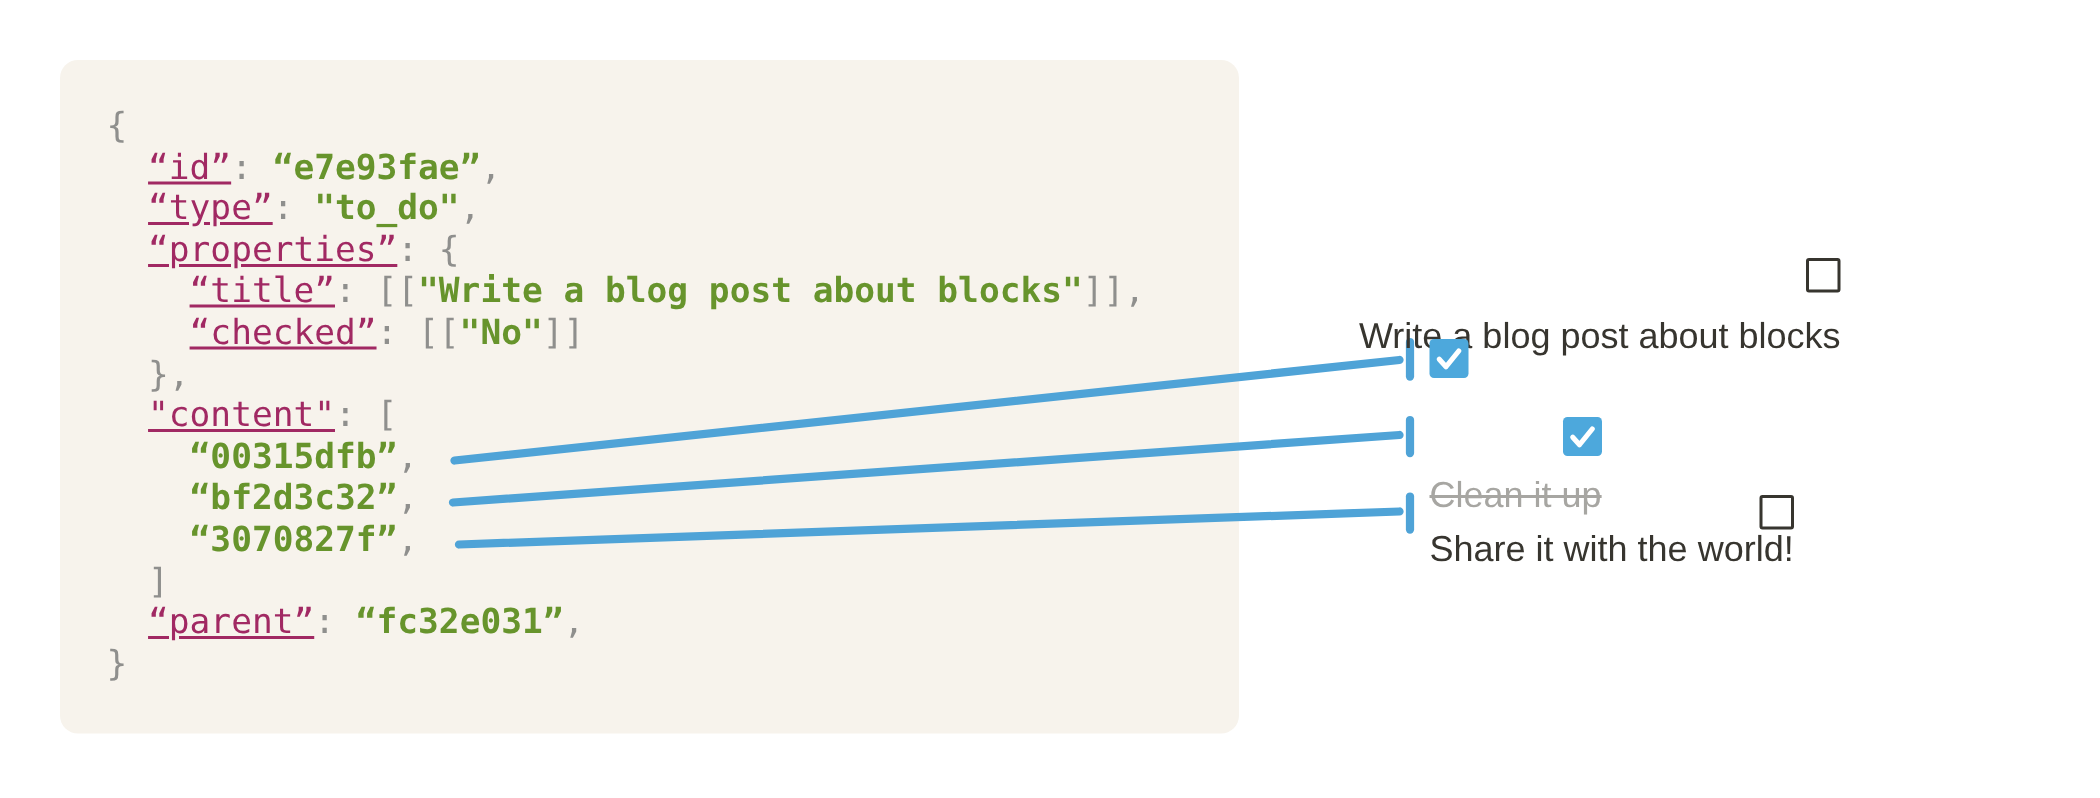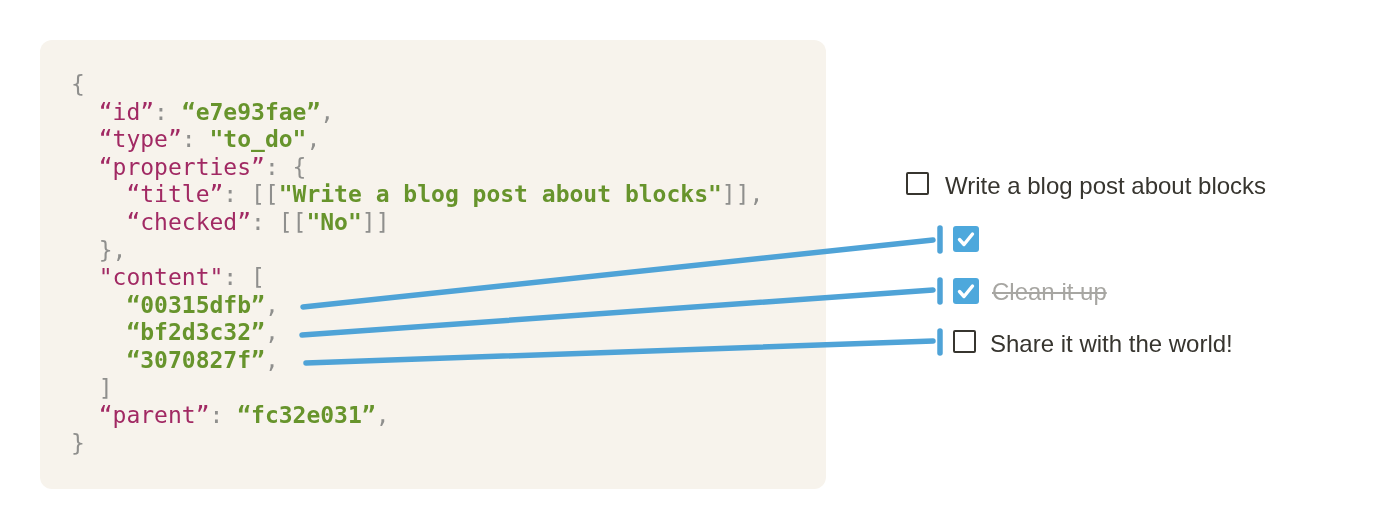--- a/index.html
+++ b/index.html
@@ -19,39 +19,40 @@
     z-index:1;
   }
   .code{
     margin:0;
     padding:31px 0 0 31px;
     font-family:"DejaVu Sans Mono", monospace;
     font-size:23px;
     line-height:27.6px;
   }
   .code-line{white-space:pre;}
-  .seg-key{color:var(--code-key,#a12963);}
+  .seg-key{color:var(--code-key,#a12963);text-decoration:underline;}
   .seg-string{color:var(--code-string,#67942c);font-weight:bold;}
   .seg-punct{color:var(--code-punct,#8f8f8d);}
   
   .connectors{
     position:absolute;left:0;top:0;width:1400px;height:532px;
     z-index:2;pointer-events:none;
   }
   .connector{
     stroke:var(--blue,#4fa3d7);
     stroke-width:5.5;
     stroke-linecap:round;
     fill:none;
   }
   
   .todo-row{
     position:absolute;
-    display:flex;align-items:flex-start;
+    display:flex;align-items:flex-end;
     z-index:3;
+    flex-direction:column;
   }
   .todo-label{
     font-size:24px;
     color:var(--todo-text,#37352f);
     white-space:nowrap;
   }
   .todo-row.done .todo-label{
     color:var(--todo-done,#a7a6a2);
     text-decoration:line-through;
     text-decoration-thickness:2px;
@@ -66,21 +67,21 @@
   .cbx-checked{
     width:26px;height:26px;
     background:var(--cbx-blue,#4da8dc);
     border-radius:3px;
     flex:0 0 auto;
     display:flex;align-items:center;justify-content:center;
   }
   .row-1{left:906px;top:172px;gap:16px;}
   .row-2{left:953px;top:226px;gap:13px;}
   .row-3{left:953px;top:278px;gap:13px;}
-  .row-4{left:953px;top:330px;gap:14px;}
+  .row-4{left:953px;top:330px;}
 </style>
 </head>
 <body>
 
 <div class="stage" style="--page-bg: #ffffff; --code-bg: #f7f3ec; --code-key: #a12963; --code-string: #67942c; --code-punct: #8f8f8d; --blue: #4fa3d7; --cbx-blue: #4da8dc; --cbx-border: #37352f; --todo-text: #37352f; --todo-done: #a7a6a2;">
 
   <div class="code-block">
     <pre class="code"><div class="code-line"><span class="seg-punct">{</span></div><div class="code-line"><span class="seg-punct">  </span><span class="seg-key">“id”</span><span class="seg-punct">: </span><span class="seg-string">“e7e93fae”</span><span class="seg-punct">,</span></div><div class="code-line"><span class="seg-punct">  </span><span class="seg-key">“type”</span><span class="seg-punct">: </span><span class="seg-string">"to_do"</span><span class="seg-punct">,</span></div><div class="code-line"><span class="seg-punct">  </span><span class="seg-key">“properties”</span><span class="seg-punct">: {</span></div><div class="code-line"><span class="seg-punct">    </span><span class="seg-key">“title”</span><span class="seg-punct">: [[</span><span class="seg-string">"Write a blog post about blocks"</span><span class="seg-punct">]],</span></div><div class="code-line"><span class="seg-punct">    </span><span class="seg-key">“checked”</span><span class="seg-punct">: [[</span><span class="seg-string">"No"</span><span class="seg-punct">]]</span></div><div class="code-line"><span class="seg-punct">  },</span></div><div class="code-line"><span class="seg-punct">  </span><span class="seg-key">"content"</span><span class="seg-punct">: [</span></div><div class="code-line"><span class="seg-punct">    </span><span class="seg-string">“00315dfb”</span><span class="seg-punct">,</span></div><div class="code-line"><span class="seg-punct">    </span><span class="seg-string">“bf2d3c32”</span><span class="seg-punct">,</span></div><div class="code-line"><span class="seg-punct">    </span><span class="seg-string">“3070827f”</span><span class="seg-punct">,</span></div><div class="code-line"><span class="seg-punct">  ]</span></div><div class="code-line"><span class="seg-punct">  </span><span class="seg-key">“parent”</span><span class="seg-punct">: </span><span class="seg-string">“fc32e031”</span><span class="seg-punct">,</span></div><div class="code-line"><span class="seg-punct">}</span></div></pre>
   </div>
 

